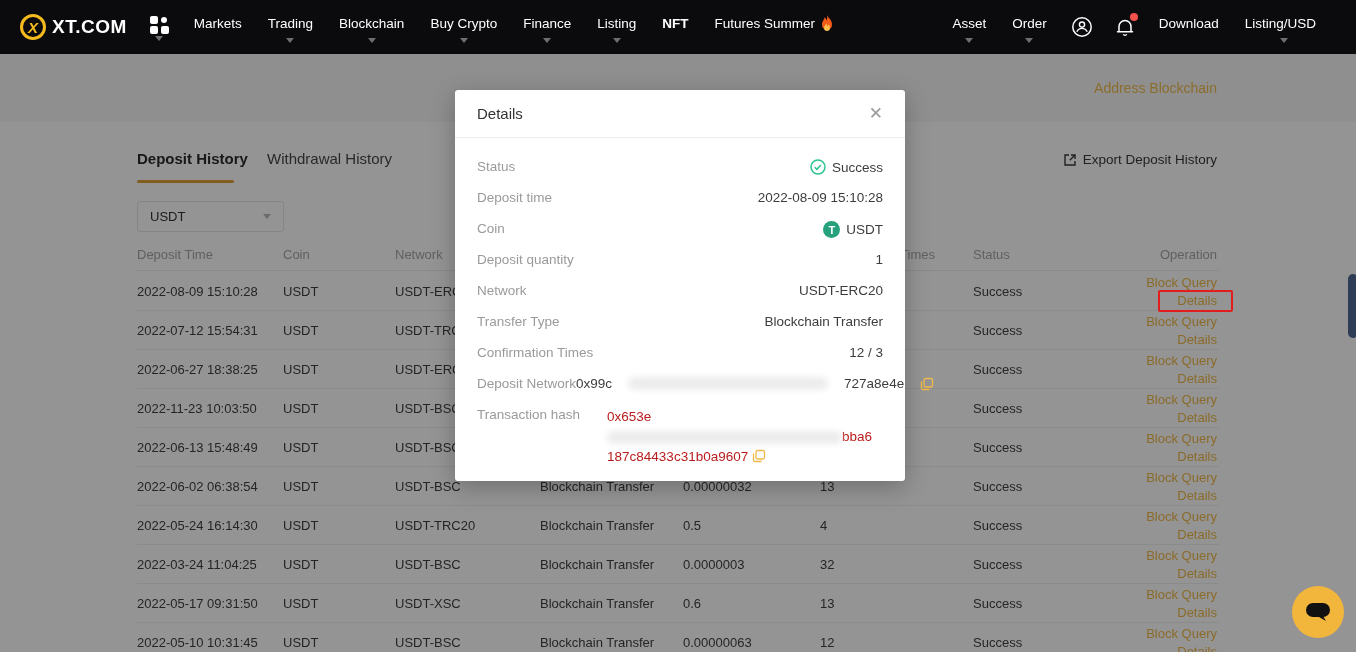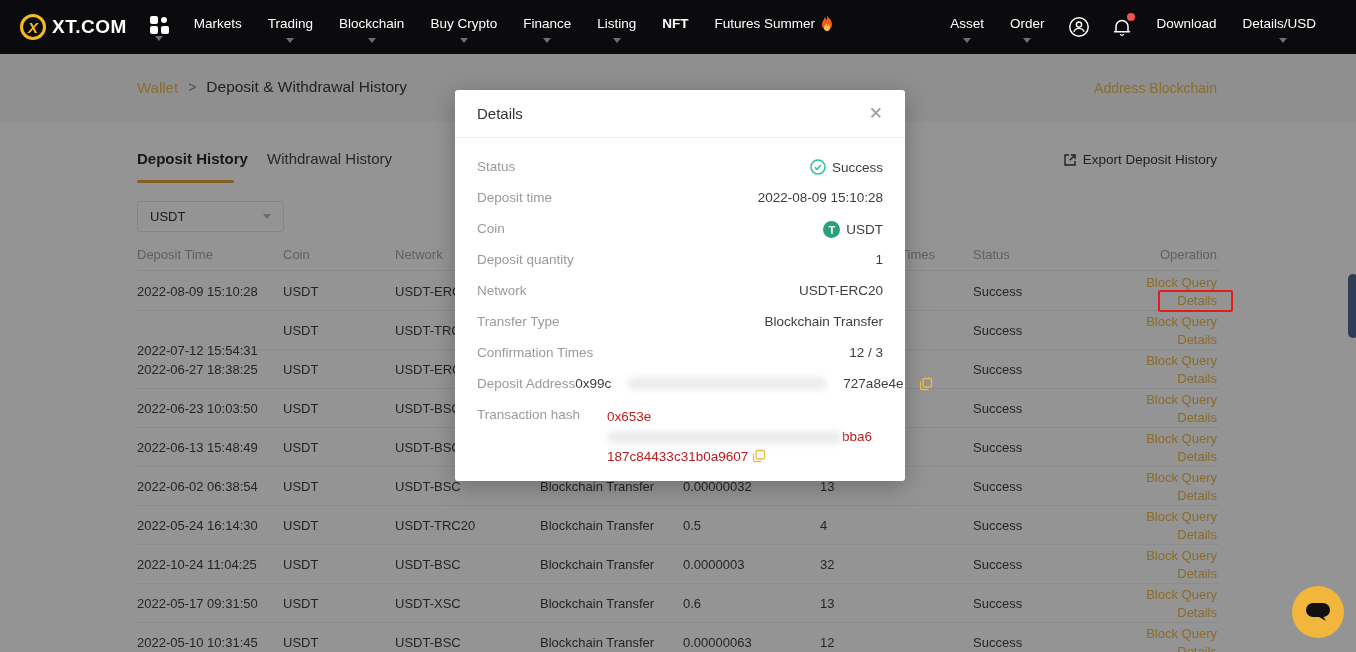--- a/index.html
+++ b/index.html
@@ -169,32 +169,27 @@
           <path d="M4 15.5v-5a6 6 0 0 1 12 0v5" stroke="#fff" stroke-width="1.5"></path>
           <path d="M2.5 15.7h15" stroke="#fff" stroke-width="1.5" stroke-linecap="round"></path>
           <path d="M8.3 18.3a1.9 1.9 0 0 0 3.4 0" stroke="#fff" stroke-width="1.4"></path>
         </svg>
         <span class="red-dot"></span>
       </div>
       <div class="nav-item">
         <span>Download</span>
       </div>
       <div class="nav-item" style="padding-right:20px;">
-        <span>Details/USD</span>
+        <span>Listing/USD</span>
         <span class="caret"></span>
       </div>
     </div>
   </nav>
 
   <div class="crumb-band">
-    <div class="crumbs">
-      <span class="crumb-link">Wallet</span>
-      <span class="crumb-sep">&gt;</span>
-      <span class="crumb-page">Deposit &amp; Withdrawal History</span>
-    </div>
     <span class="crumb-action">Address Blockchain</span>
   </div>
 
   <div class="tab tab-active">Deposit History</div>
   <div class="tab-underline"></div>
   <div class="tab tab-idle">Withdrawal History</div>
   <div class="export">
     <svg width="14" height="14" viewBox="0 0 14 14" fill="none">
       <path d="M6 2H2v10h10V8" stroke="#3a3a3a" stroke-width="1.4"></path>
       <path d="M8 2h4v4" stroke="#3a3a3a" stroke-width="1.4"></path>
@@ -225,21 +220,21 @@
         <span class="td" style="left: 403px;"></span>
         <span class="td" style="left: 546px;"></span>
         <span class="td" style="left: 683px;"></span>
         <span class="td" style="left: 836px;">Success</span>
         <div class="td-ops">
           <span class="op-link">Block Query</span>
           <span class="op-link">Details</span>
         </div>
       </div>
       <div class="tr">
-        <span class="td" style="left: 0px; margin-top: 20px;">2022-07-12 15:54:31</span>
+        <span class="td" style="left: 0px;">2022-07-12 15:54:31</span>
         <span class="td" style="left: 146px;">USDT</span>
         <span class="td" style="left: 258px;">USDT-TRC20</span>
         <span class="td" style="left: 403px;"></span>
         <span class="td" style="left: 546px;"></span>
         <span class="td" style="left: 683px;"></span>
         <span class="td" style="left: 836px;">Success</span>
         <div class="td-ops">
           <span class="op-link">Block Query</span>
           <span class="op-link">Details</span>
         </div>
@@ -251,21 +246,21 @@
         <span class="td" style="left: 403px;"></span>
         <span class="td" style="left: 546px;"></span>
         <span class="td" style="left: 683px;"></span>
         <span class="td" style="left: 836px;">Success</span>
         <div class="td-ops">
           <span class="op-link">Block Query</span>
           <span class="op-link">Details</span>
         </div>
       </div>
       <div class="tr">
-        <span class="td" style="left: 0px;">2022-06-23 10:03:50</span>
+        <span class="td" style="left: 0px;">2022-11-23 10:03:50</span>
         <span class="td" style="left: 146px;">USDT</span>
         <span class="td" style="left: 258px;">USDT-BSC</span>
         <span class="td" style="left: 403px;"></span>
         <span class="td" style="left: 546px;"></span>
         <span class="td" style="left: 683px;"></span>
         <span class="td" style="left: 836px;">Success</span>
         <div class="td-ops">
           <span class="op-link">Block Query</span>
           <span class="op-link">Details</span>
         </div>
@@ -303,21 +298,21 @@
         <span class="td" style="left: 403px;">Blockchain Transfer</span>
         <span class="td" style="left: 546px;">0.5</span>
         <span class="td" style="left: 683px;">4</span>
         <span class="td" style="left: 836px;">Success</span>
         <div class="td-ops">
           <span class="op-link">Block Query</span>
           <span class="op-link">Details</span>
         </div>
       </div>
       <div class="tr">
-        <span class="td" style="left: 0px;">2022-10-24 11:04:25</span>
+        <span class="td" style="left: 0px;">2022-03-24 11:04:25</span>
         <span class="td" style="left: 146px;">USDT</span>
         <span class="td" style="left: 258px;">USDT-BSC</span>
         <span class="td" style="left: 403px;">Blockchain Transfer</span>
         <span class="td" style="left: 546px;">0.0000003</span>
         <span class="td" style="left: 683px;">32</span>
         <span class="td" style="left: 836px;">Success</span>
         <div class="td-ops">
           <span class="op-link">Block Query</span>
           <span class="op-link">Details</span>
         </div>
@@ -389,21 +384,21 @@
       </div>
       <div class="m-row">
         <span class="m-label">Transfer Type</span>
         <span class="m-value">Blockchain Transfer</span>
       </div>
       <div class="m-row">
         <span class="m-label">Confirmation Times</span>
         <span class="m-value">12 / 3</span>
       </div>
       <div class="m-row">
-        <span class="m-label">Deposit Address</span>
+        <span class="m-label">Deposit Network</span>
         <span class="m-value" style="gap:16px;align-items:center;">
           <span>0x99c</span>
           <span class="blur" style="width:200px;"></span>
           <span>727a8e4e</span>
           <svg class="copy-ic" width="14" height="14" viewBox="0 0 14 14" fill="none">
             <rect x="4" y="1.5" width="8.5" height="8.5" rx="1.5" stroke="#efb94a" stroke-width="1.3"></rect>
             <path d="M9.5 12.5H3A1.5 1.5 0 0 1 1.5 11V4.5" stroke="#efb94a" stroke-width="1.3"></path>
           </svg>
         </span>
       </div>

